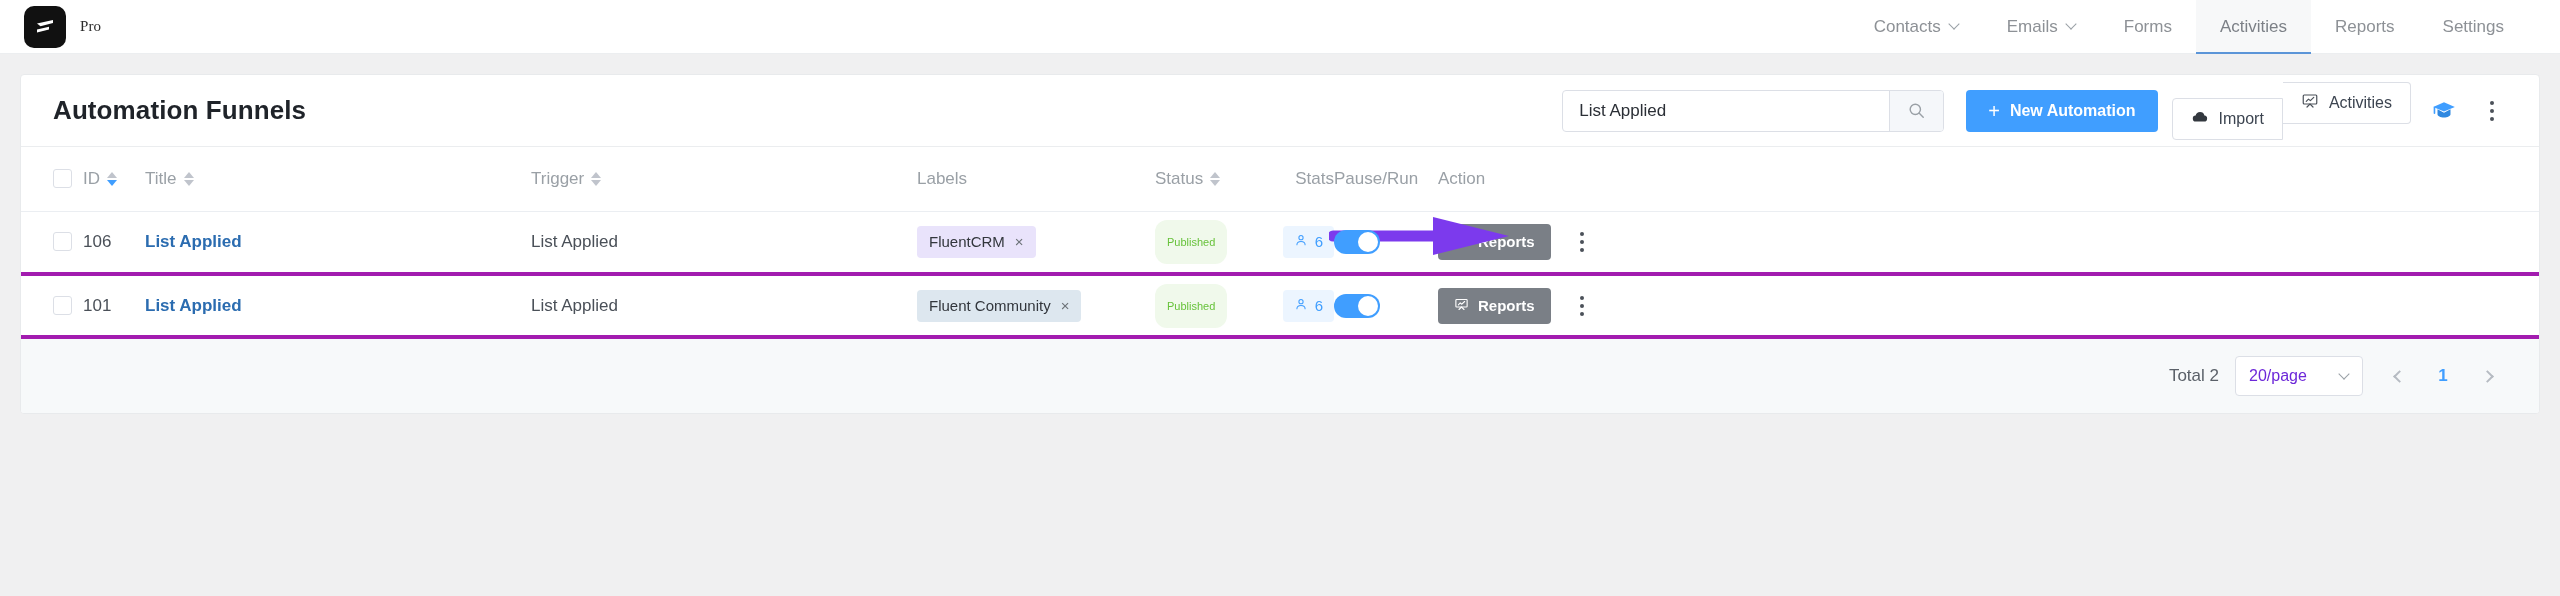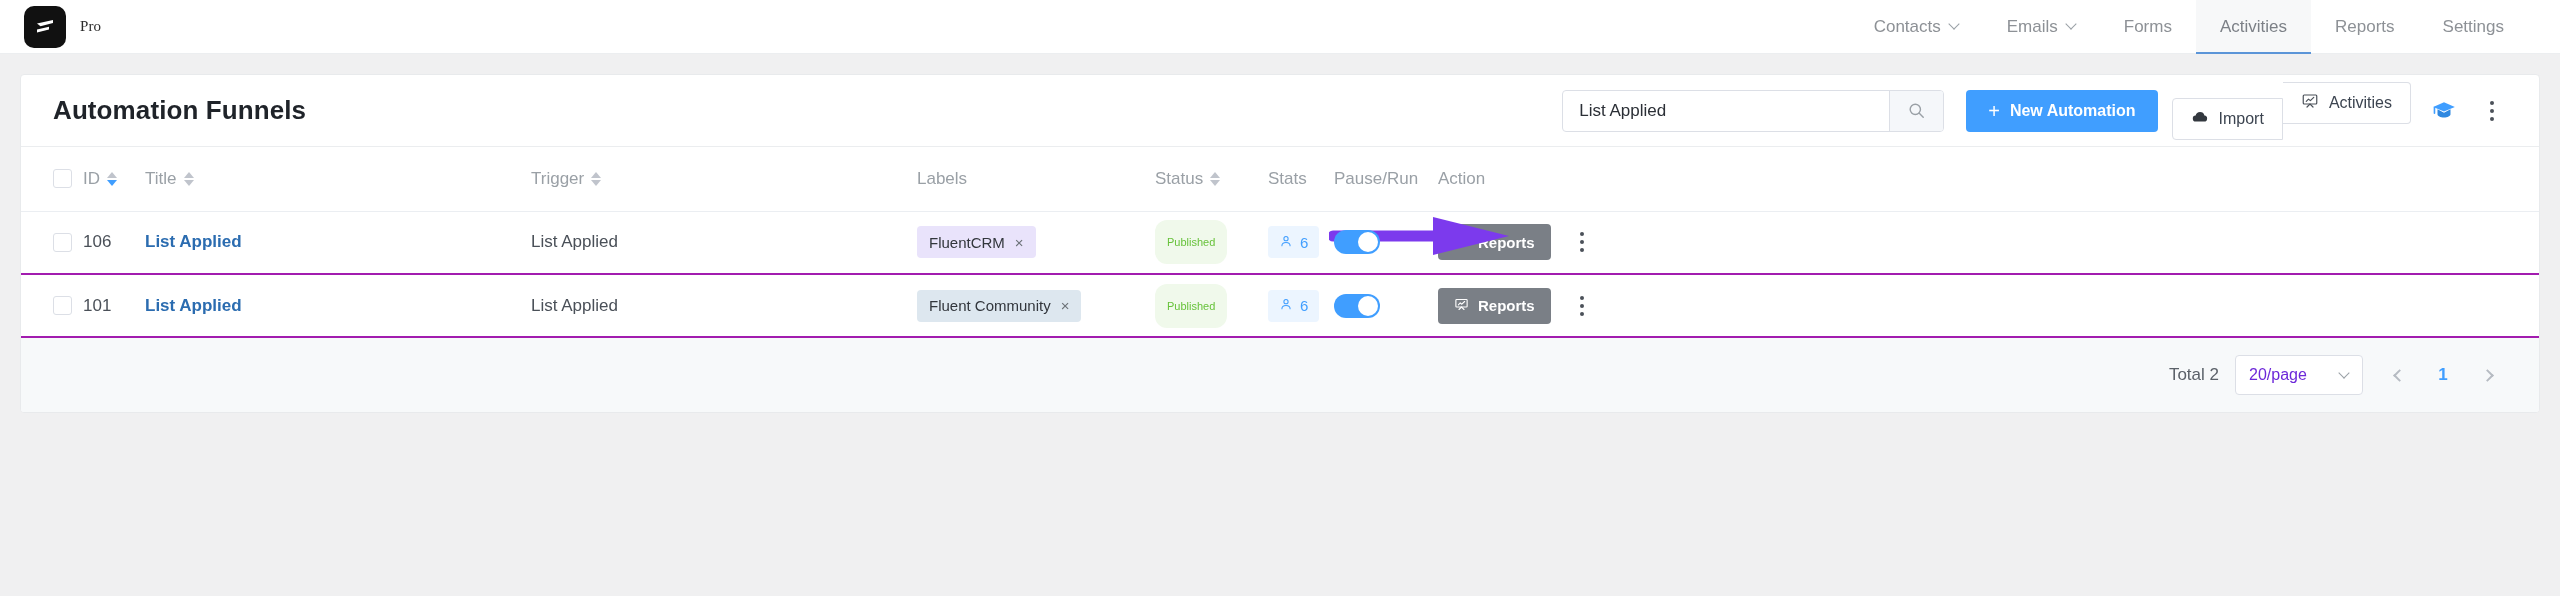--- a/index.html
+++ b/index.html
@@ -107,29 +107,29 @@
   .dots i { width: 4px; height: 4px; border-radius: 50%; background: #4b5159; display: block; }
 
   
   table { width: 100%; border-collapse: collapse; padding-left: 16px; }
   thead th {
     height: 64px; text-align: left; font-size: 17px; color: #9aa0a6;
     font-weight: 400; border-bottom: 1px solid #ebeef2; vertical-align: middle;
   }
   tbody td {
     height: 63px; font-size: 17px; color: #4a5058;
-    border-bottom: 2px solid #a21caf; vertical-align: middle;
+    border-bottom: 4px solid #a21caf; vertical-align: middle;
   }
   .c-chk { width: 62px; padding-left: 32px; }
   .c-id { width: 62px; }
   .c-title { width: 386px; }
   .c-trigger { width: 386px; }
   .c-labels { width: 238px; }
   .c-status { width: 113px; }
-  .c-stats { width: 66px; }
+  .c-stats { width: 66px; text-align: right; }
   .c-pause { width: 104px; }
   .c-action { }
 
   .th-inner { display: inline-flex; align-items: center; gap: 7px; }
 
   .chk {
     width: 19px; height: 19px; border: 1px solid #dcdfe6;
     border-radius: 3px; background: #fff; cursor: pointer; display: block;
   }
 

